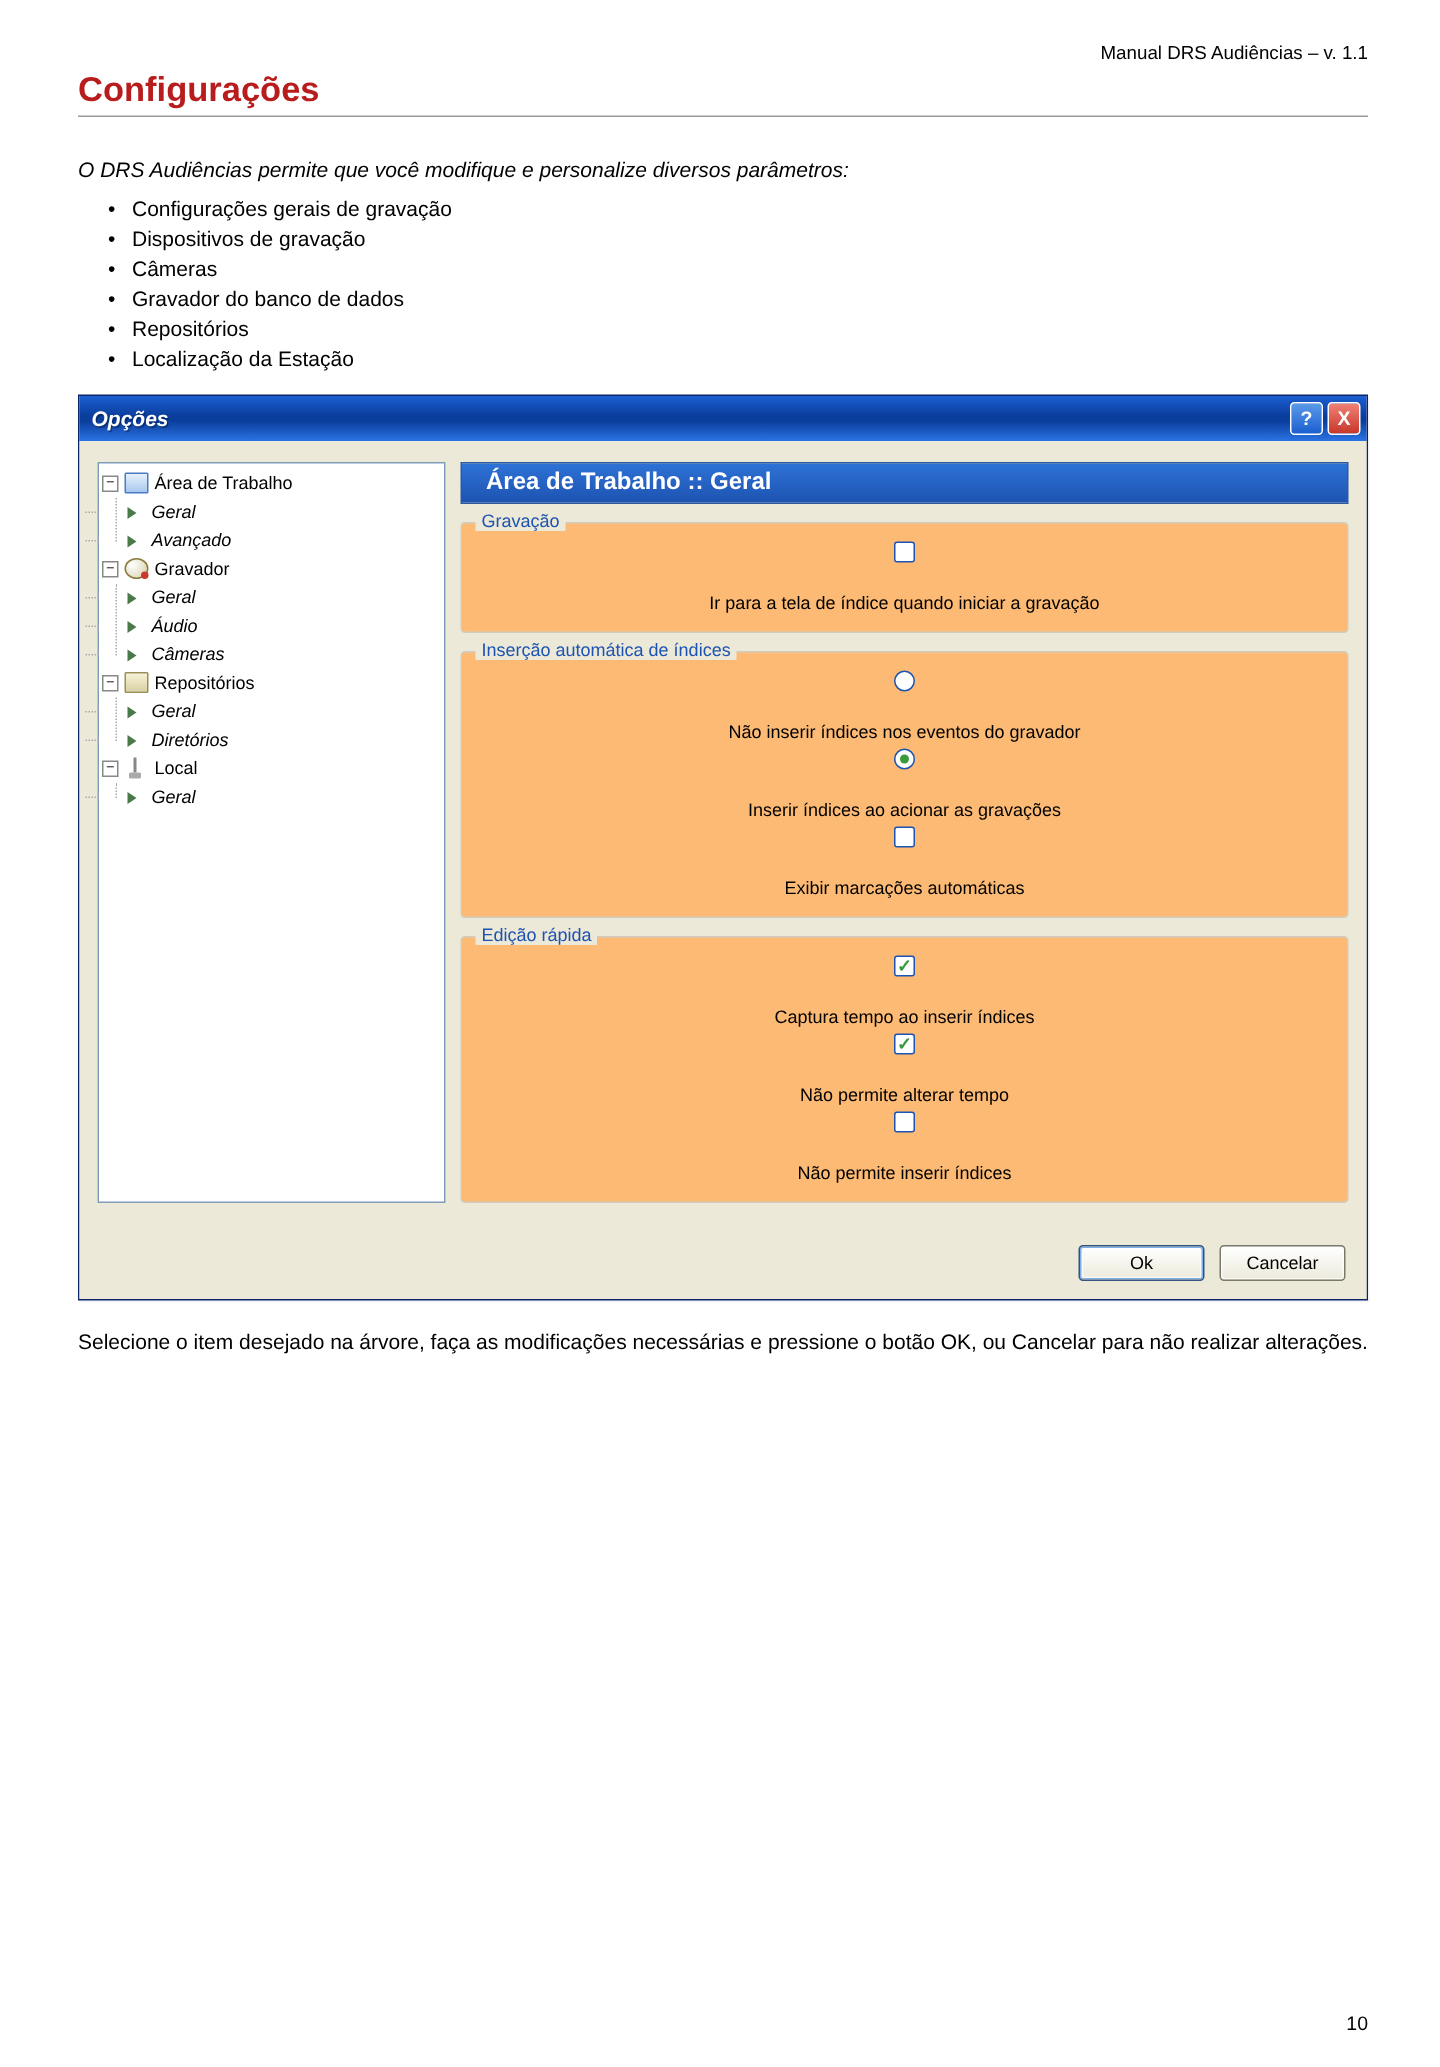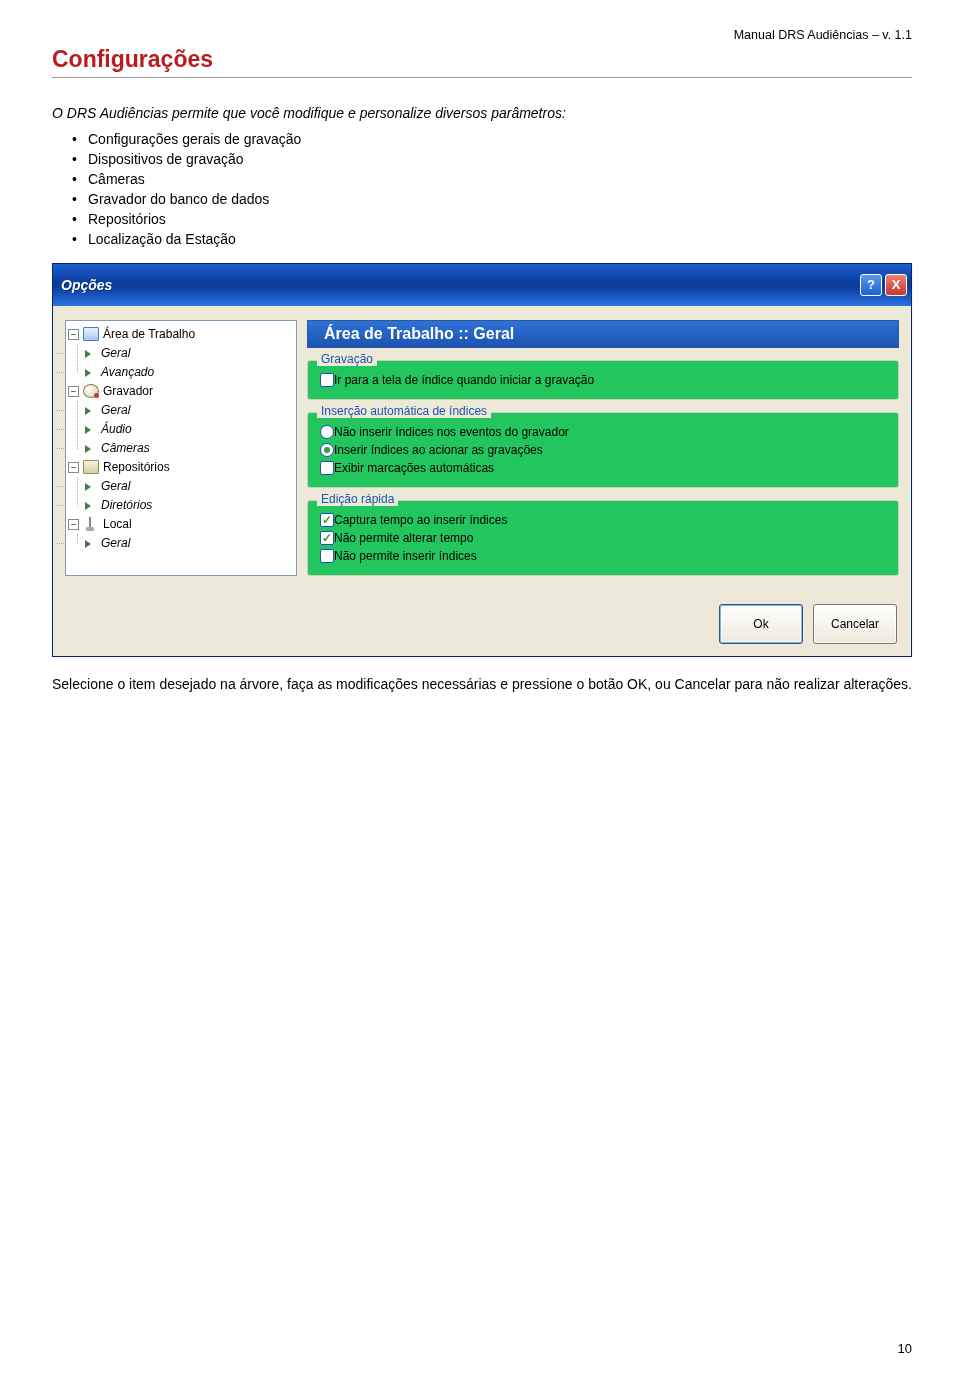--- a/index.html
+++ b/index.html
@@ -92,21 +92,21 @@
     top: 2px;
   }
   
   .dialog {
     border: 1px solid #0a246a;
     margin-top: 10px;
     box-shadow: 1px 1px 0 rgba(0,0,0,0.05);
   }
   .titlebar {
     background: linear-gradient(to bottom, #1b5fd1 0%, #0a3d9c 45%, #0a3d9c 55%, #2b73e4 100%);
-    height: 42px;
+    height: 30px;
     display: flex;
     align-items: center;
     justify-content: space-between;
     padding: 0 4px 0 8px;
   }
   .titlebar-title {
     color: #fff;
     font-weight: bold;
     font-style: italic;
     font-size: 14px;
@@ -248,40 +248,41 @@
     font-size: 16px;
     padding: 4px 16px;
     border: 1px solid #2b5aa2;
   }
   .groupbox {
     border: 1px solid #d0ccc0;
     border-radius: 3px;
     margin: 12px 0 0 0;
     padding: 10px 12px 10px 12px;
     position: relative;
-    background: #22c55e;
+    background: #fdba74;
   }
   .groupbox-title {
     position: absolute;
     top: -9px;
     left: 9px;
     background: #ece9d8;
     padding: 0 4px;
     color: #1d53b1;
     font-size: 12px;
     font-family: Tahoma, sans-serif;
   }
   .opt-row {
     display: flex;
     align-items: center;
-    gap: 0;
+    gap: 20px;
     padding: 2px 0;
     font-family: Tahoma, sans-serif;
     font-size: 12px;
     color: #000;
+    flex-direction: column;
   }
   .chk, .rad {
     width: 14px;
     height: 14px;
     border: 1px solid #1d53b1;
     background: #fff;
     display: inline-flex;
     align-items: center;
     justify-content: center;
     flex-shrink: 0;
@@ -304,21 +305,21 @@
   }
   .dialog-buttons {
     display: flex;
     justify-content: flex-end;
     gap: 10px;
     margin-top: 28px;
     padding-right: 2px;
   }
   .btn {
     min-width: 84px;
-    height: 40px;
+    height: 24px;
     background: linear-gradient(to bottom, #fff, #eceadb);
     border: 1px solid #7a7a6c;
     border-radius: 3px;
     font-family: Tahoma, sans-serif;
     font-size: 12px;
     color: #000;
     display: flex;
     align-items: center;
     justify-content: center;
     box-shadow: inset 0 0 0 1px rgba(255,255,255,0.7);

